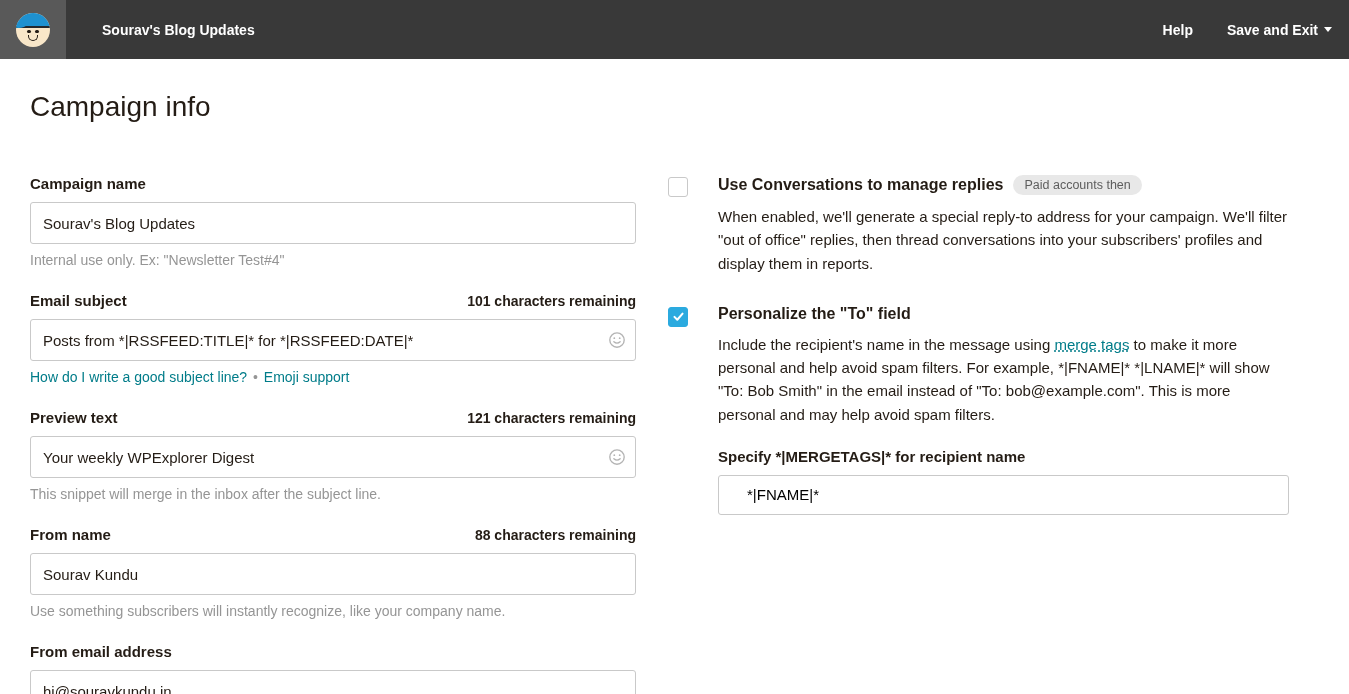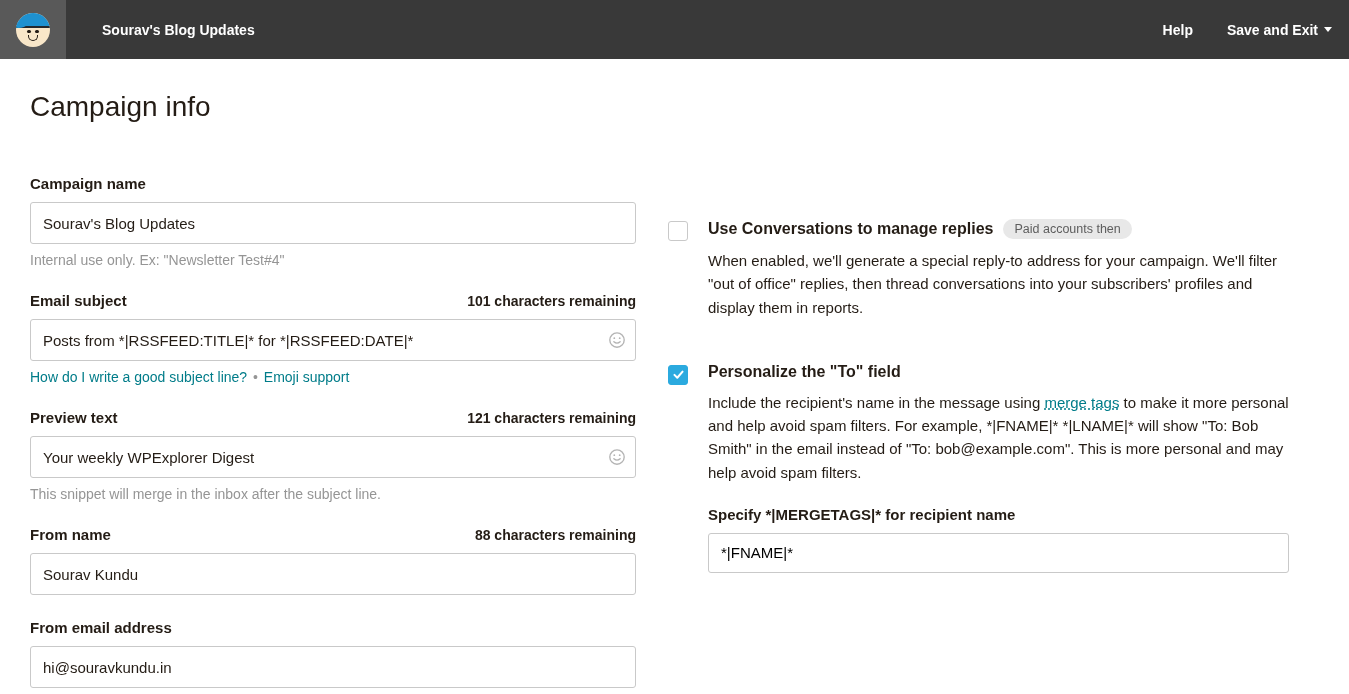--- a/index.html
+++ b/index.html
@@ -144,23 +144,22 @@
     color: #007c89;
     cursor: pointer;
   }
   .subject-links {
     margin-top: 8px;
     font-size: 14px;
   }
   .subject-links .sep { color: #959595; margin: 0 2px; }
   .option-row {
     display: flex;
-    gap: 20px;
+    gap: 30px;
     margin-bottom: 30px;
-    margin-top: 44px;
   }
   .checkbox {
     width: 20px; height: 20px;
     border: 1px solid #c9c9c9;
     border-radius: 3px;
     flex-shrink: 0;
     margin-top: 2px;
     cursor: pointer;
     background: #fff;
     display:flex; align-items:center; justify-content:center;
@@ -199,21 +198,21 @@
   }
   .mergetag-label {
     font-size: 15px;
     font-weight: 600;
     margin-bottom: 10px;
   }
   .merge-input {
     width: 100%;
     max-width: 590px;
     height: 40px;
-    padding: 0 12px;
+    padding: 0 28px;
     font-size: 15px;
     border: 1px solid #c9c9c9;
     border-radius: 3px;
   }
 </style>
 </head>
 <body>
 
 <div class="header">
   <div class="logo-box">
@@ -293,20 +292,21 @@
         </div>
         <div class="help-text">This snippet will merge in the inbox after the subject line.</div>
       </div>
 
       <div class="field">
         <div class="label-row">
           <span class="label">From name</span>
           <span class="chars">88 characters remaining</span>
         </div>
         <input class="text-input" type="text" value="Sourav Kundu" style="">
+        <div class="help-text">Use something subscribers will instantly recognize, like your company name.</div>
       </div>
 
       <div class="field">
         <div class="label-row">
           <span class="label">From email address</span>
         </div>
         <input class="text-input" type="text" value="hi@souravkundu.in" style="">
       </div>
 
     </div>

